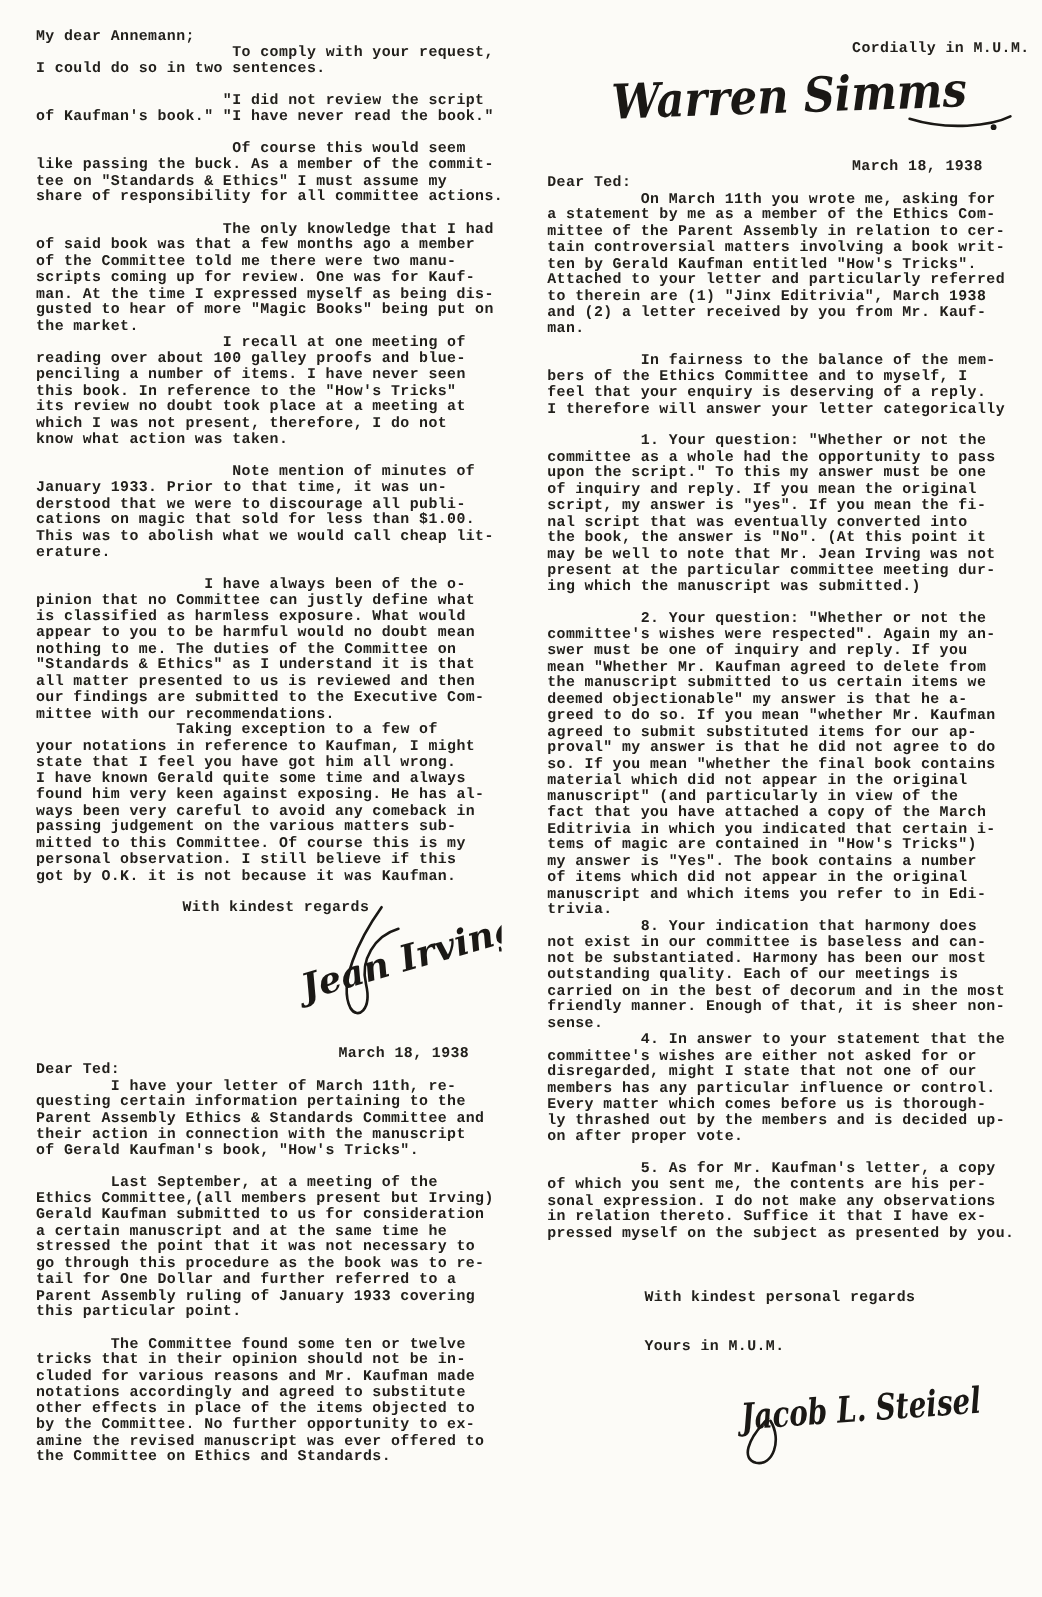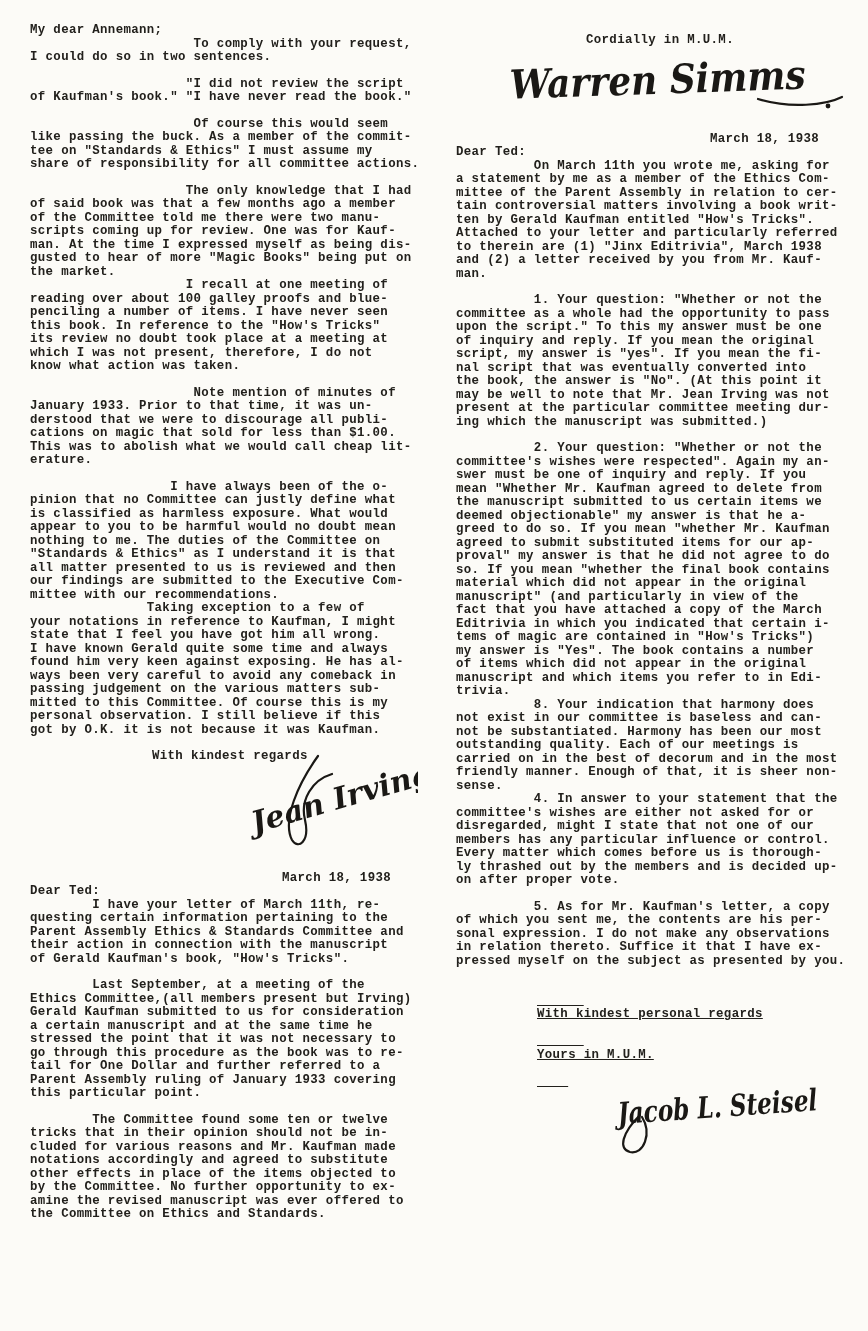--- a/index.html
+++ b/index.html
@@ -19,22 +19,22 @@
     white-space:pre-wrap;
     font-size:12.4px;
     line-height:13.5px;
     letter-spacing:0.35px;
   }
   .gap{margin-top:13px;}
   .d-l1{padding-left:250px;}
   .d-l2{padding-left:252px;margin-top:20px;}
   .d-r{padding-left:254px;margin-top:14px;}
   .close-irving{padding-left:122px;}
-  .close-simms{padding-left:130px;}
-  .close-steisel{padding-left:81px;margin-top:13px;text-decoration:underline;}
+  .close-simms{padding-left:130px;text-align:right;}
+  .close-steisel{padding-left:81px;margin-top:13px;}
   .sig{display:block;}
   .sig-irving{margin:-16px 0 0 218px;}
   .sig-simms{margin:1px 0 0 52px;}
   .sig-steisel{margin:-14px 0 0 154px;}
   .sig text{
     font-family:"DejaVu Serif","Liberation Serif",serif;
     font-style:italic;
     fill:#1a1815;
   }
   .sig path,.sig circle{stroke:#1a1815;fill:none;stroke-width:2.2;stroke-linecap:round;}
@@ -146,20 +146,24 @@
     <div class="para">Dear Ted:</div>
     <div class="para">          On March 11th you wrote me, asking for
 a statement by me as a member of the Ethics Com-
 mittee of the Parent Assembly in relation to cer-
 tain controversial matters involving a book writ-
 ten by Gerald Kaufman entitled "How's Tricks".
 Attached to your letter and particularly referred
 to therein are (1) "Jinx Editrivia", March 1938
 and (2) a letter received by you from Mr. Kauf-
 man.</div>
+    <div class="para gap">          In fairness to the balance of the mem-
+bers of the Ethics Committee and to myself, I
+feel that your enquiry is deserving of a reply.
+I therefore will answer your letter categorically</div>
     <div class="para gap">          1. Your question: "Whether or not the
 committee as a whole had the opportunity to pass
 upon the script." To this my answer must be one
 of inquiry and reply. If you mean the original
 script, my answer is "yes". If you mean the fi-
 nal script that was eventually converted into
 the book, the answer is "No". (At this point it
 may be well to note that Mr. Jean Irving was not
 present at the particular committee meeting dur-
 ing which the manuscript was submitted.)</div>

